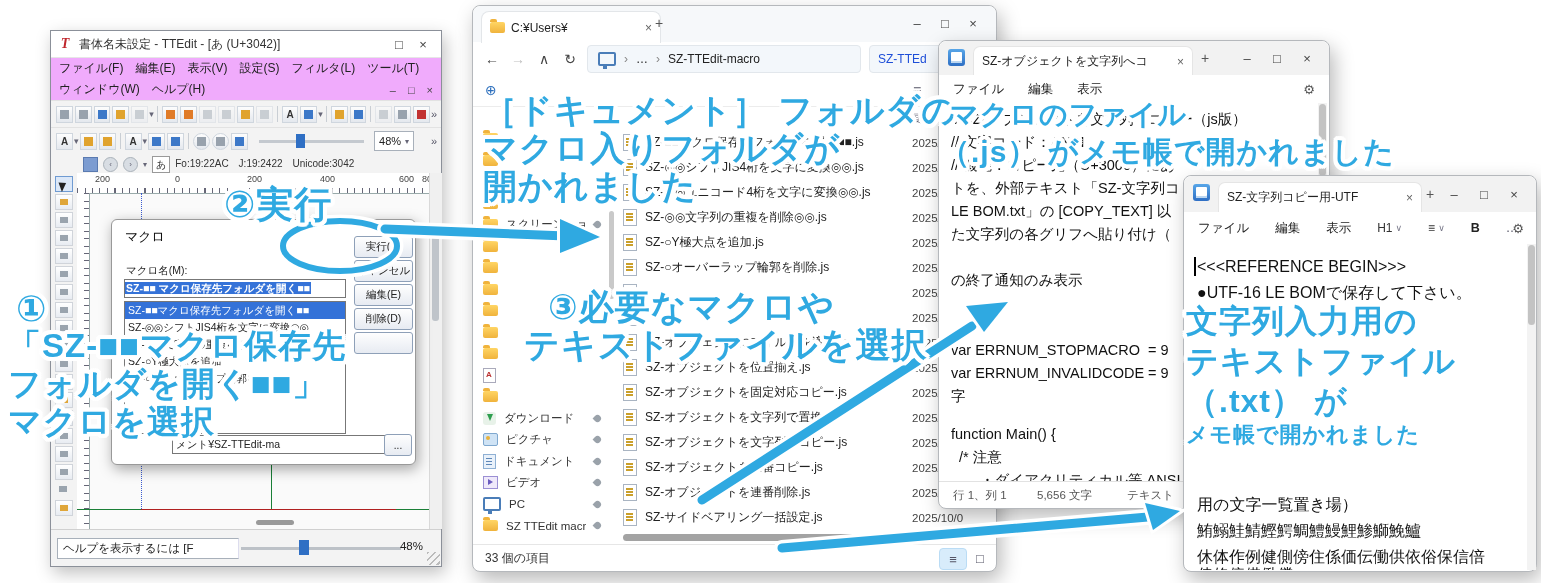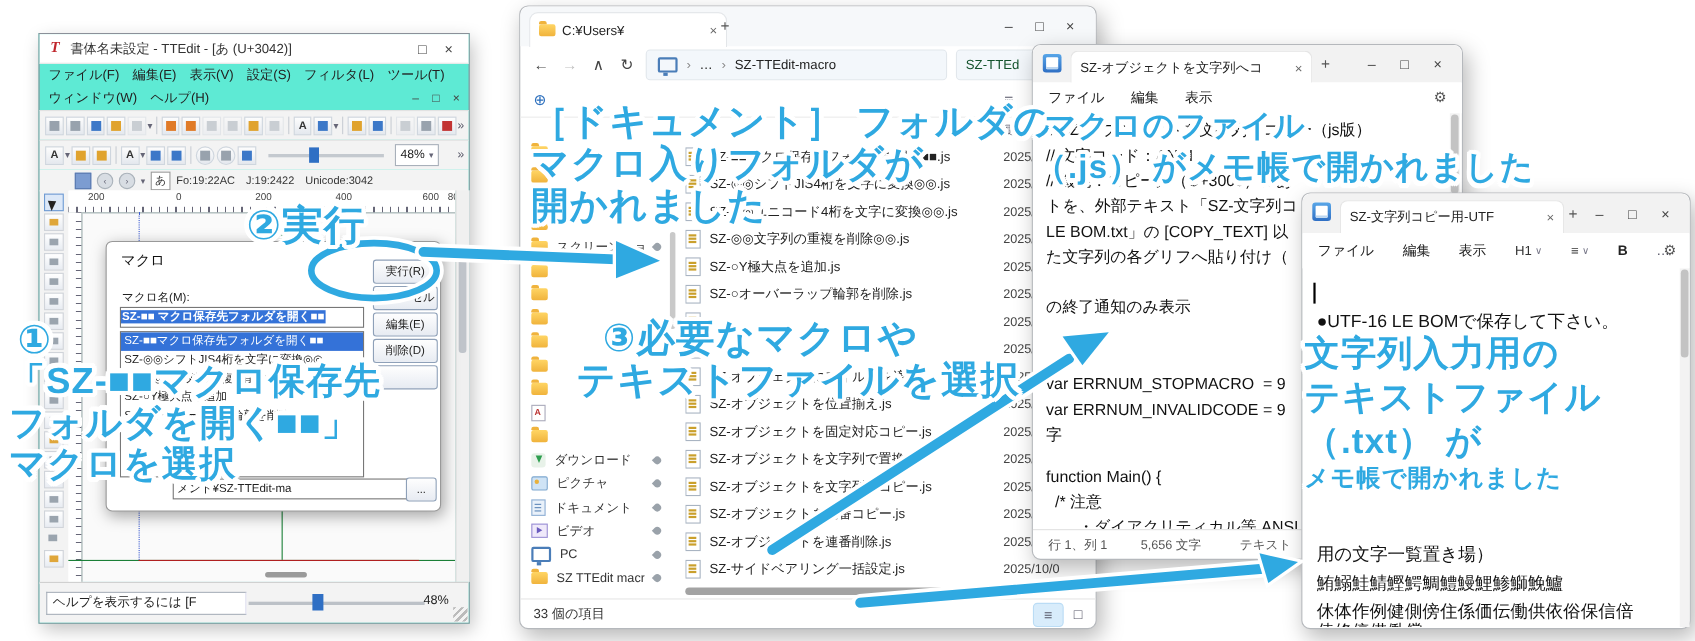--- a/index.html
+++ b/index.html
@@ -8,21 +8,21 @@
   .abs{position:absolute}
   .nw{white-space:nowrap;overflow:hidden}
 
   
   .win{position:absolute;background:#fff;border:1px solid #b5b8bc;border-radius:8px;
        box-shadow:4px 8px 20px rgba(0,0,0,.28)}
   .winbtn{width:24px;height:20px;display:flex;align-items:center;justify-content:center;
           color:#444;font-size:13px}
 
   
-  #tt{left:35px;top:30px;width:390px;height:535px;background:#5eead4;border:1px solid #8b9099;
+  #tt{left:50px;top:30px;width:390px;height:535px;background:#f0abfc;border:1px solid #8b9099;
       border-radius:0;box-shadow:3px 6px 16px rgba(0,0,0,.25);z-index:1}
   .tt-title{height:26px;display:flex;align-items:center;padding:0 6px;background:#fff;
             border-bottom:1px solid #e6e6e6;font-size:12px;color:#333}
   .tt-logo{width:16px;height:16px;margin-right:6px;color:#c0272d;
            font:italic bold 14px "Liberation Serif",serif;text-align:center}
   .tt-logo::before{content:"T"}
   .menubar{display:flex;align-items:center;gap:12px;padding:0 8px;font-size:12px;height:21px;color:#222}
   .tbar{display:flex;align-items:center;padding:1px 4px;height:24px;background:#f3f3f3;
         border-top:1px solid #e2e2e2}
   .tb{width:17px;height:17px;margin:1px;border:1px solid #cfd6de;
@@ -97,21 +97,21 @@
           align-items:center;padding:0 8px;font-size:12px;gap:6px}
   .folder-ico{width:15px;height:11px;background:linear-gradient(#ffd564,#f0b33c);border-radius:2px;
               position:relative;flex:none}
   .folder-ico::before{content:"";position:absolute;left:0;top:-3px;width:7px;height:3px;
               background:#f0b33c;border-radius:2px 2px 0 0}
   .ex-nav{height:34px;display:flex;align-items:center;gap:8px;padding:0 10px;font-size:14px;color:#444}
   .navglyph{width:18px;text-align:center}
   .crumb{display:flex;align-items:center;gap:8px;height:26px;background:#f3f7fb;
          border:1px solid #e2e7ec;border-radius:4px;padding:0 10px;font-size:12px;color:#222;width:252px}
   .searchbox{height:26px;background:#f3f7fb;border:1px solid #e2e7ec;border-radius:4px;
-             padding:0 8px;font-size:12px;color:#14532d;width:96px;line-height:26px}
+             padding:0 8px;font-size:12px;color:#1d4ed8;width:96px;line-height:26px}
   .ex-cmd{height:30px;border-bottom:1px solid #ececec;position:relative}
   .pc-ico{width:14px;height:10px;border:2px solid #4a7db8;border-radius:2px;position:relative;flex:none}
   .pc-ico::after{content:"";position:absolute;left:3px;bottom:-5px;width:4px;height:3px;background:#4a7db8}
   .ex-colhead{position:absolute;left:0;top:100px;width:100%;height:24px;font-size:11px;color:#667}
   #sbar{position:absolute;left:4px;top:122px;width:128px;height:410px;overflow:hidden}
   .sr{display:flex;align-items:center;height:21.5px;padding-left:6px;gap:8px;font-size:11.5px;color:#333}
   .sr .lbl{flex:1;white-space:nowrap;overflow:hidden}
   .pin{width:7px;height:7px;border-radius:50% 50% 50% 0;background:#9aa2aa;transform:rotate(45deg);flex:none;margin-right:4px}
   .dl-ico{width:13px;height:13px;border-radius:3px;background:#e8f2e9;position:relative;flex:none}
   .dl-ico::after{content:"";position:absolute;left:4px;top:2px;width:0;height:0;
@@ -612,20 +612,21 @@
     <span class="fmt">
       <span>≡</span>
       <span style="font-size:9px;color:#778">∨</span>
     </span>
     <span style="font-weight:bold">B</span>
     <span style="color:#556">…</span>
     <span class="abs" style="right:12px;color:#555;font-size:13px">⚙</span>
   </div>
   <div class="abs" style="left:0;top:68px;width:341px;height:326px;overflow:hidden">
     <span class="caret" style="left:10px;top:13px"></span>
+    <div class="cl2" style="top:10px">&lt;&lt;&lt;REFERENCE BEGIN&gt;&gt;&gt;</div>
     <div class="cl2" style="top:36px">●UTF-16 LE BOMで保存して下さい。</div>
     <div class="cl2" style="top:248px">用の文字一覧置き場）</div>
     <div class="cl2" style="top:274px">鮪鰯鮭鯖鰹鰐鯛鱧鰻鯉鯵鰤鮸鱸</div>
     <div class="cl2" style="top:300px">休体作例健側傍住係価伝働供依俗保信倍</div>
     <div class="cl2" style="top:318px">倖修停備働償</div>
   </div>
   <div class="npscroll" style="left:343px;top:68px;height:326px">
       <i style="height:80px"></i>
     </div>
 </div>

